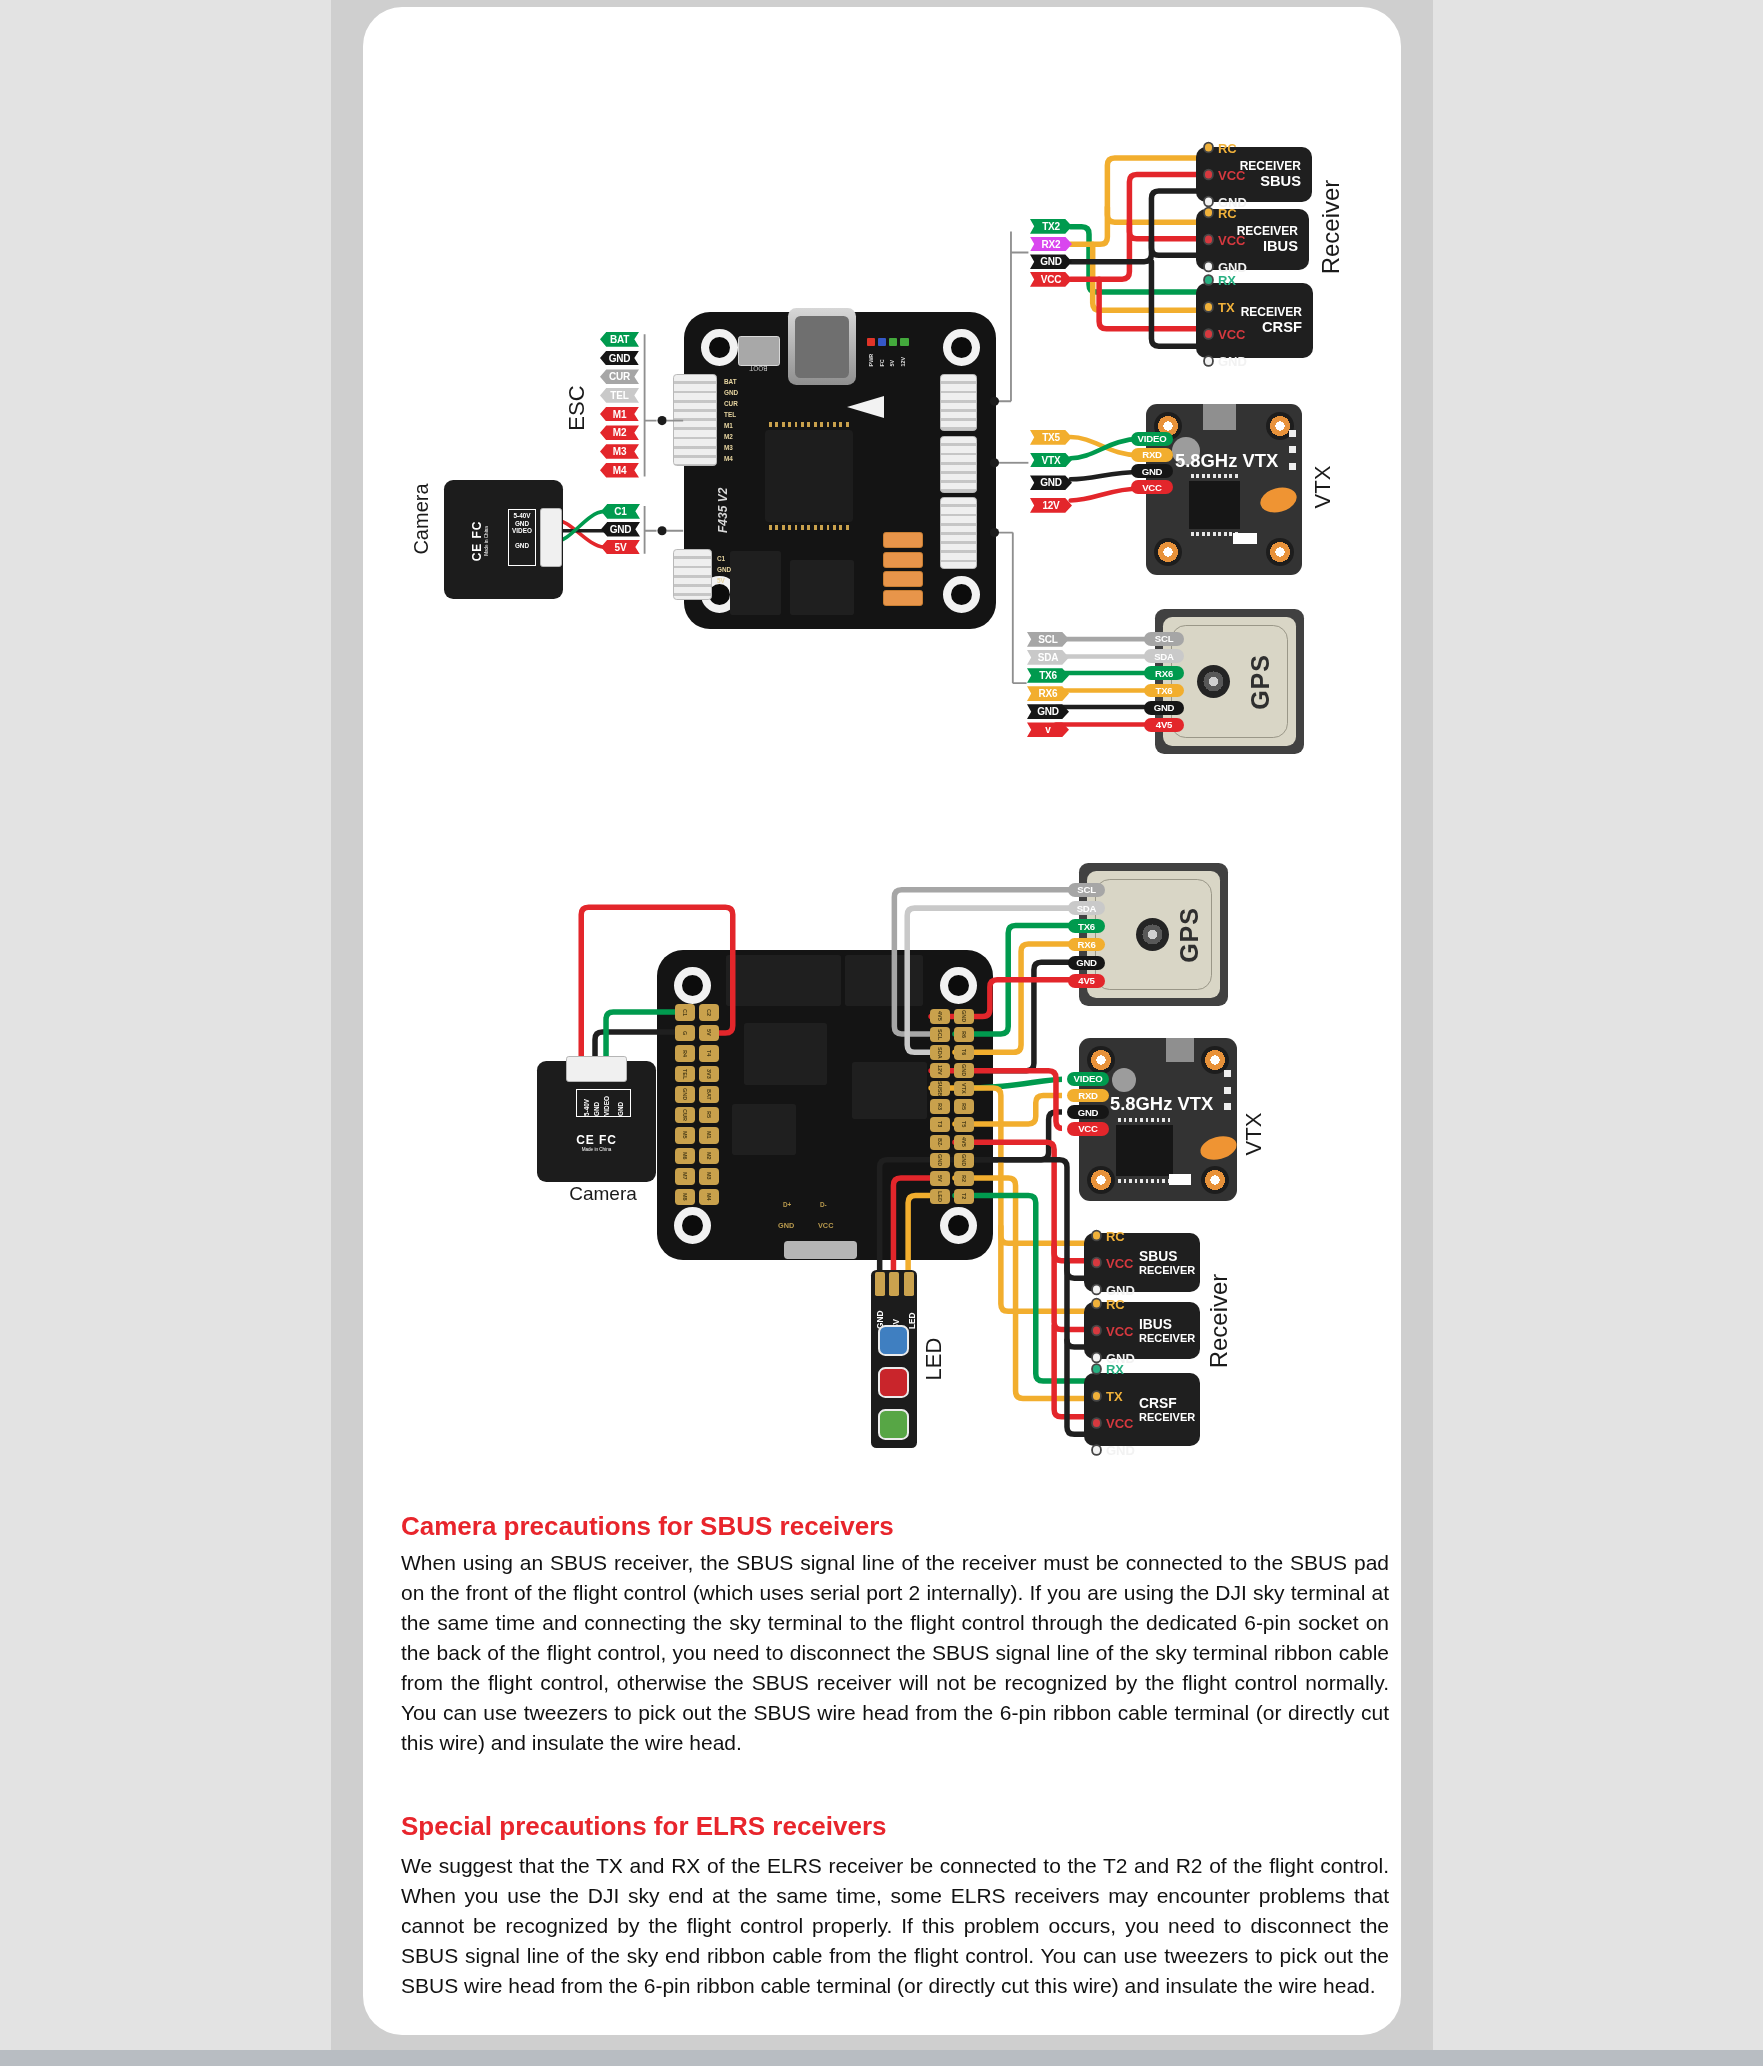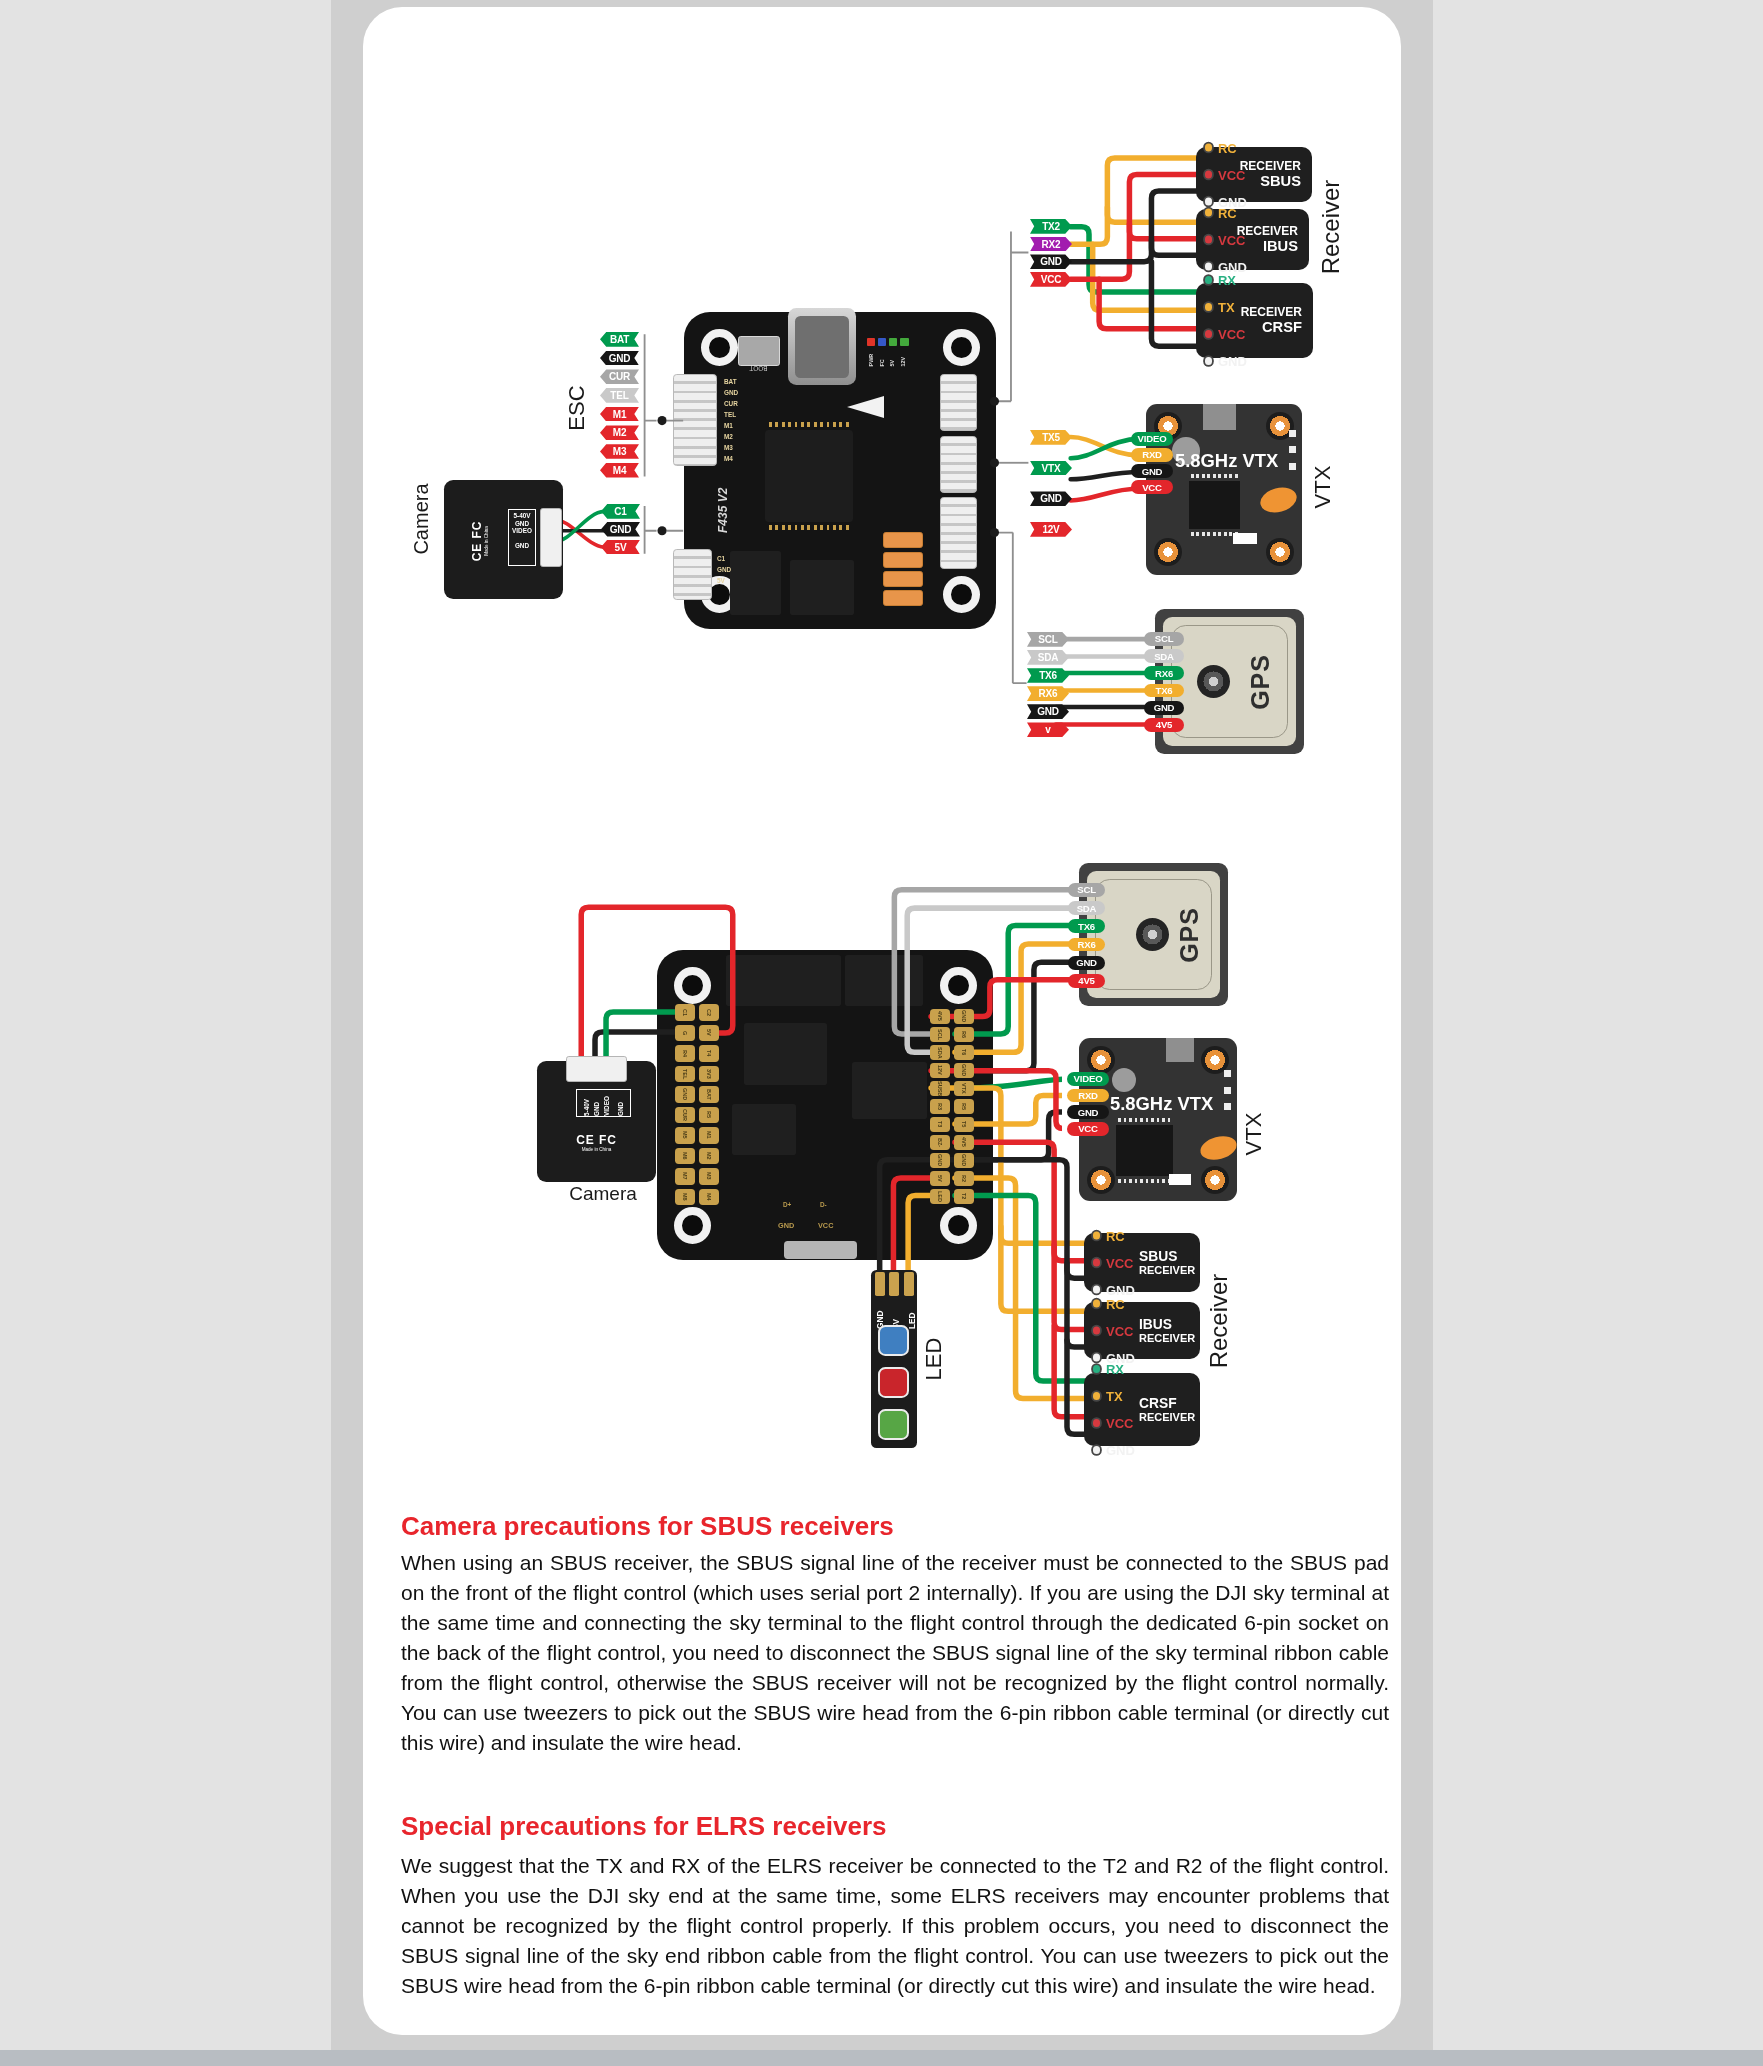--- a/index.html
+++ b/index.html
@@ -380,21 +380,21 @@
     </div>
   </div>
   <div class="col tagL" style="left:601px;top:504px;gap:3.2px">
       <span class="tag" style="background: rgb(0, 154, 78);">C1</span>
       <span class="tag" style="background: rgb(22, 22, 22);">GND</span>
       <span class="tag" style="background: rgb(227, 38, 43);">5V</span>
     </div>
 
   <div class="col tagR" style="left:1030px;top:219px;gap:3px">
       <span class="tag" style="background: rgb(0, 154, 78);">TX2</span>
-      <span class="tag" style="background: #a21caf;">RX2</span>
+      <span class="tag" style="background: #d946ef;">RX2</span>
       <span class="tag" style="background: rgb(22, 22, 22);">GND</span>
       <span class="tag" style="background: rgb(227, 38, 43);">VCC</span>
     </div>
 
   <div class="rx-box" style="left:1196px;top:147px;width:116px;height:55px">
     <div class="rpins">
         <span class="rpin" style="color: rgb(240, 177, 58);">RC</span>
         <span class="rpin" style="color: rgb(214, 57, 63);">VCC</span>
         <span class="rpin" style="color: rgb(242, 242, 242);">GND</span>
       </div>
@@ -421,21 +421,21 @@
         <span class="rpin" style="color: rgb(214, 57, 63);">VCC</span>
         <span class="rpin" style="color: rgb(242, 242, 242);">GND</span>
       </div>
     <div class="rname rname-r">
         <div class="l1">RECEIVER</div>
         <div class="l2">CRSF</div>
       </div>
   </div>
   <div class="vlabel" style="left:1331px;top:227px;font-size:24px">Receiver</div>
 
-  <div class="col tagR" style="left:1030px;top:430px;gap:16px">
+  <div class="col tagR" style="left:1030px;top:430px;gap:8px">
       <span class="tag" style="background: rgb(242, 174, 46);">TX5</span>
       <span class="tag" style="background: rgb(0, 154, 78);">VTX</span>
       <span class="tag" style="background: rgb(22, 22, 22);">GND</span>
       <span class="tag" style="background: rgb(227, 38, 43);">12V</span>
     </div>
   <div class="padstrip" style="left:1135px;top:424px;width:46px;height:79px"></div>
   <div class="vtxm" style="left:1146px;top:404px;width:156px;height:171px">
     <div class="vhole" style="left:8.3px;top:8.3px"></div>
       <div class="vhole" style="left:120px;top:8.3px"></div>
     <div class="vhole" style="left:8.3px;top:134px"></div>

